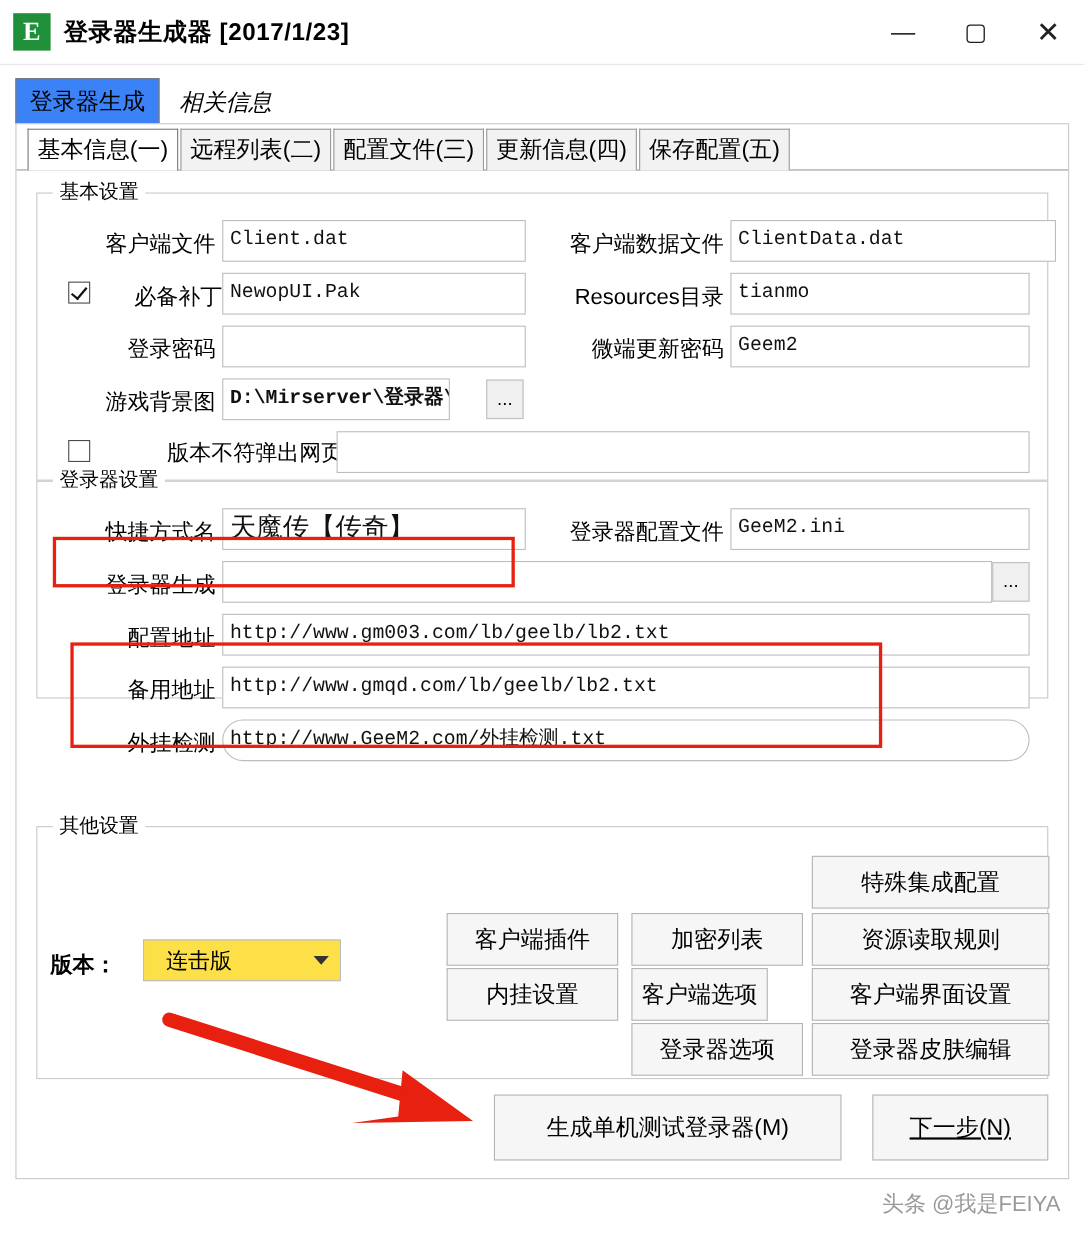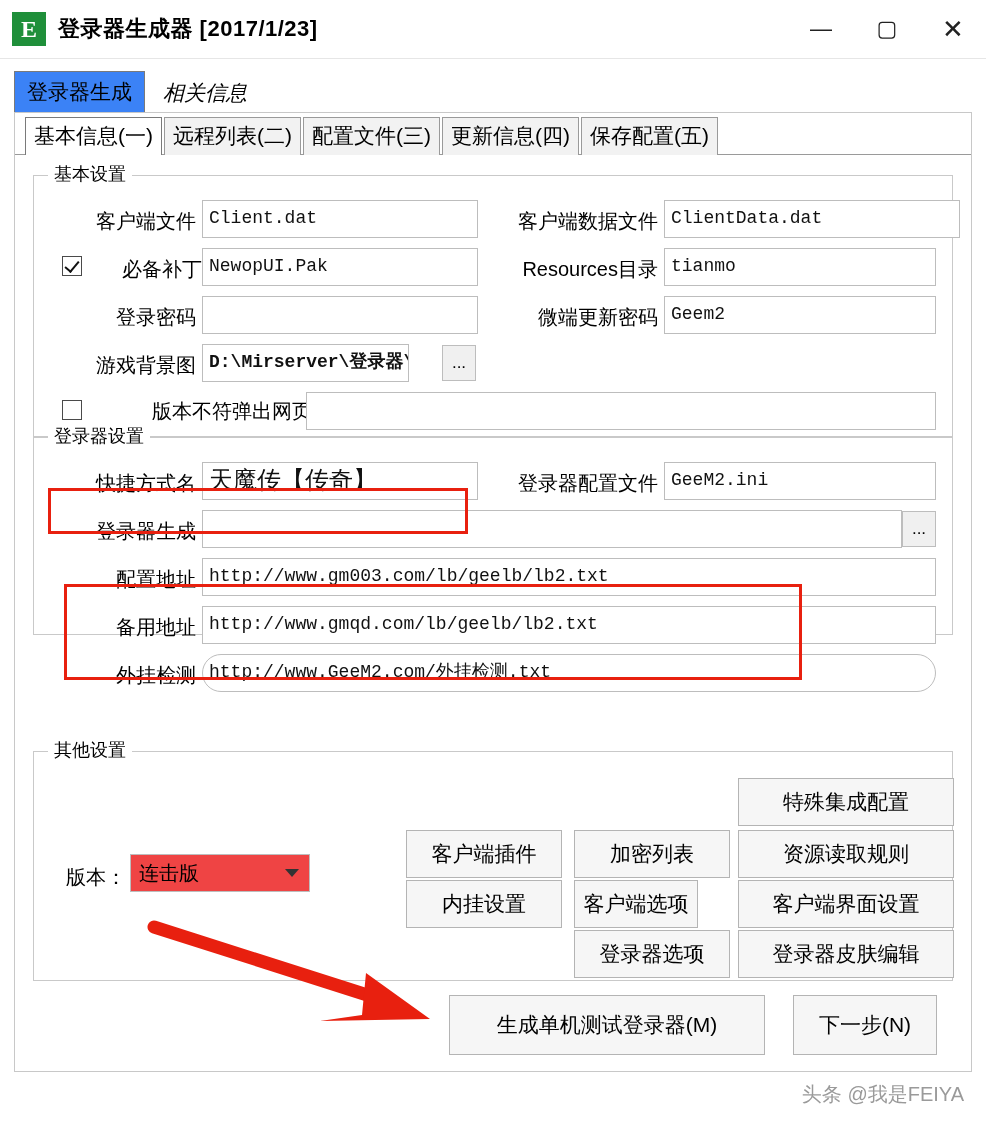--- a/index.html
+++ b/index.html
@@ -199,26 +199,26 @@
     display: flex;
     align-items: center;
     justify-content: center;
     color: #000;
   }
 
   
   .combo {
     position: absolute;
     border: 1px solid #bdbdbd;
-    background: #ef4444;
+    background: #fde047;
     box-sizing: border-box;
     font-size: 20px;
     display: flex;
     align-items: center;
-    padding-left: 8px;
+    padding-left: 20px;
   }
   .combo .caret {
     margin-left: auto;
     margin-right: 10px;
     width: 0;
     height: 0;
     border-left: 7px solid transparent;
     border-right: 7px solid transparent;
     border-top: 8px solid #333;
   }
@@ -321,42 +321,42 @@
     <div class="row-label" style="left:22px; top:176px; width:140px;">备用地址</div>
     <div class="tfield" style="left:168px; top:168px; width:734px;">http://www.gmqd.com/lb/geelb/lb2.txt</div>
 
     <div class="row-label" style="left:22px; top:224px; width:140px;">外挂检测</div>
     <div class="tfield" style="left:168px; top:216px; width:734px;border-radius:19px;">http://www.GeeM2.com/外挂检测.txt</div>
   </div>
 
   <div class="group" style="left:18px; top:638px; width:920px; height:230px;">
     <div class="legend">其他设置</div>
 
-    <div class="row-label" style="left:32px; top:112px; width:90px; text-align:left;">版本：</div>
+    <div class="row-label" style="left:12px; top:112px; width:90px; text-align:left;font-weight:bold;">版本：</div>
     <div class="combo" style="left:96px; top:102px; width:180px; height:38px;">
       <span>连击版</span>
       <span class="caret"></span>
     </div>
 
     <div class="btn" style="left:704px; top:26px; width:216px; height:48px;">特殊集成配置</div>
 
     <div class="btn" style="left:372px; top:78px; width:156px; height:48px;">客户端插件</div>
     <div class="btn" style="left:540px; top:78px; width:156px; height:48px;">加密列表</div>
     <div class="btn" style="left:704px; top:78px; width:216px; height:48px;">资源读取规则</div>
 
     <div class="btn" style="left:372px; top:128px; width:156px; height:48px;">内挂设置</div>
     <div class="btn" style="left:540px; top:128px; width:124px; height:48px;">客户端选项</div>
     <div class="btn" style="left:704px; top:128px; width:216px; height:48px;">客户端界面设置</div>
 
     <div class="btn" style="left:540px; top:178px; width:156px; height:48px;">登录器选项</div>
     <div class="btn" style="left:704px; top:178px; width:216px; height:48px;">登录器皮肤编辑</div>
   </div>
 
   <div class="btn" style="left:434px; top:882px; width:316px; height:60px;">生成单机测试登录器(M)</div>
-  <div class="btn" style="left:778px; top:882px; width:144px; height:60px;">下一步(N)</div>
+  <div class="btn" style="left:778px; top:882px; width:160px; height:60px;text-decoration:underline;">下一步(N)</div>
 </div>
 
 <div class="redbox" style="left:48px; top:488px; width:420px; height:46px;"></div>
 <div class="redbox" style="left:64px; top:584px; width:738px; height:96px;"></div>
 
 <svg class="arrow-svg" width="300" height="120" viewBox="0 0 300 120">
   <line x1="14" y1="12" x2="246" y2="86" stroke="#e8200f" stroke-width="13" stroke-linecap="round"></line>
   <polygon points="290,104 226,58 222,100 180,106" fill="#e8200f"></polygon>
 </svg>
 

